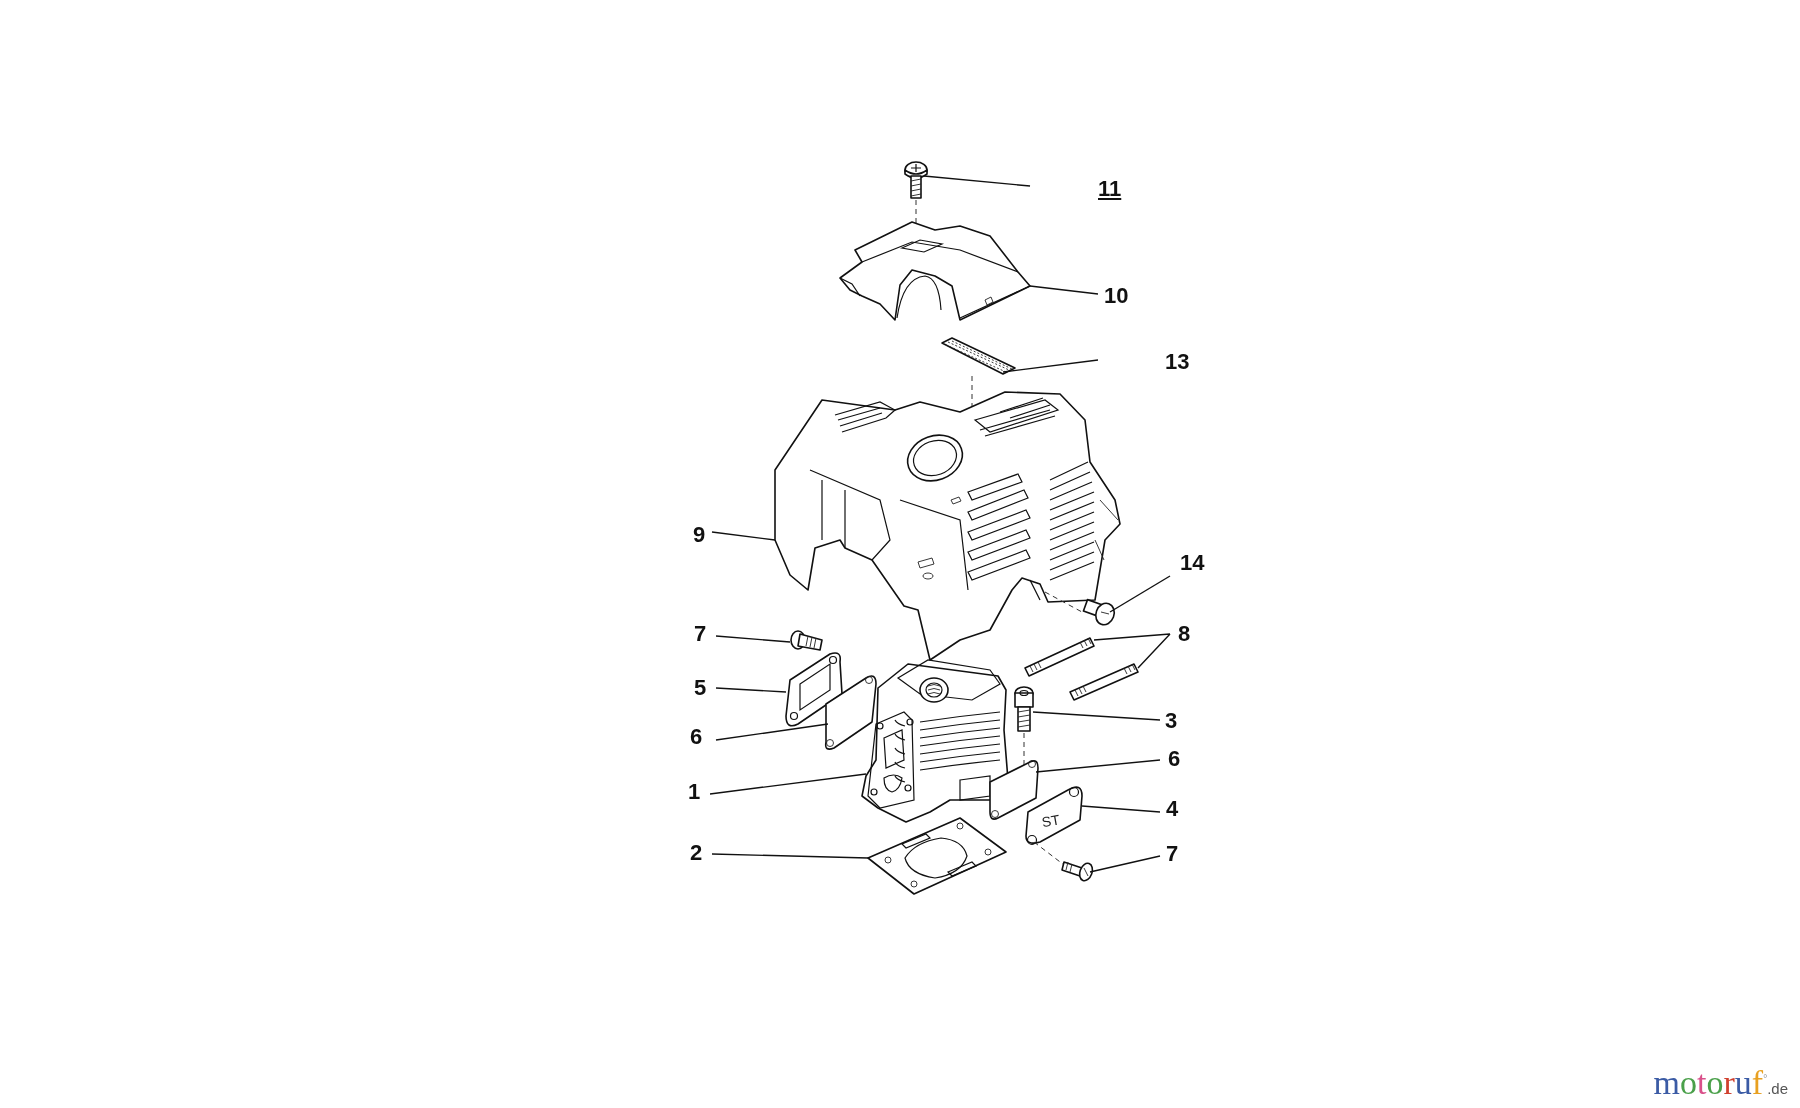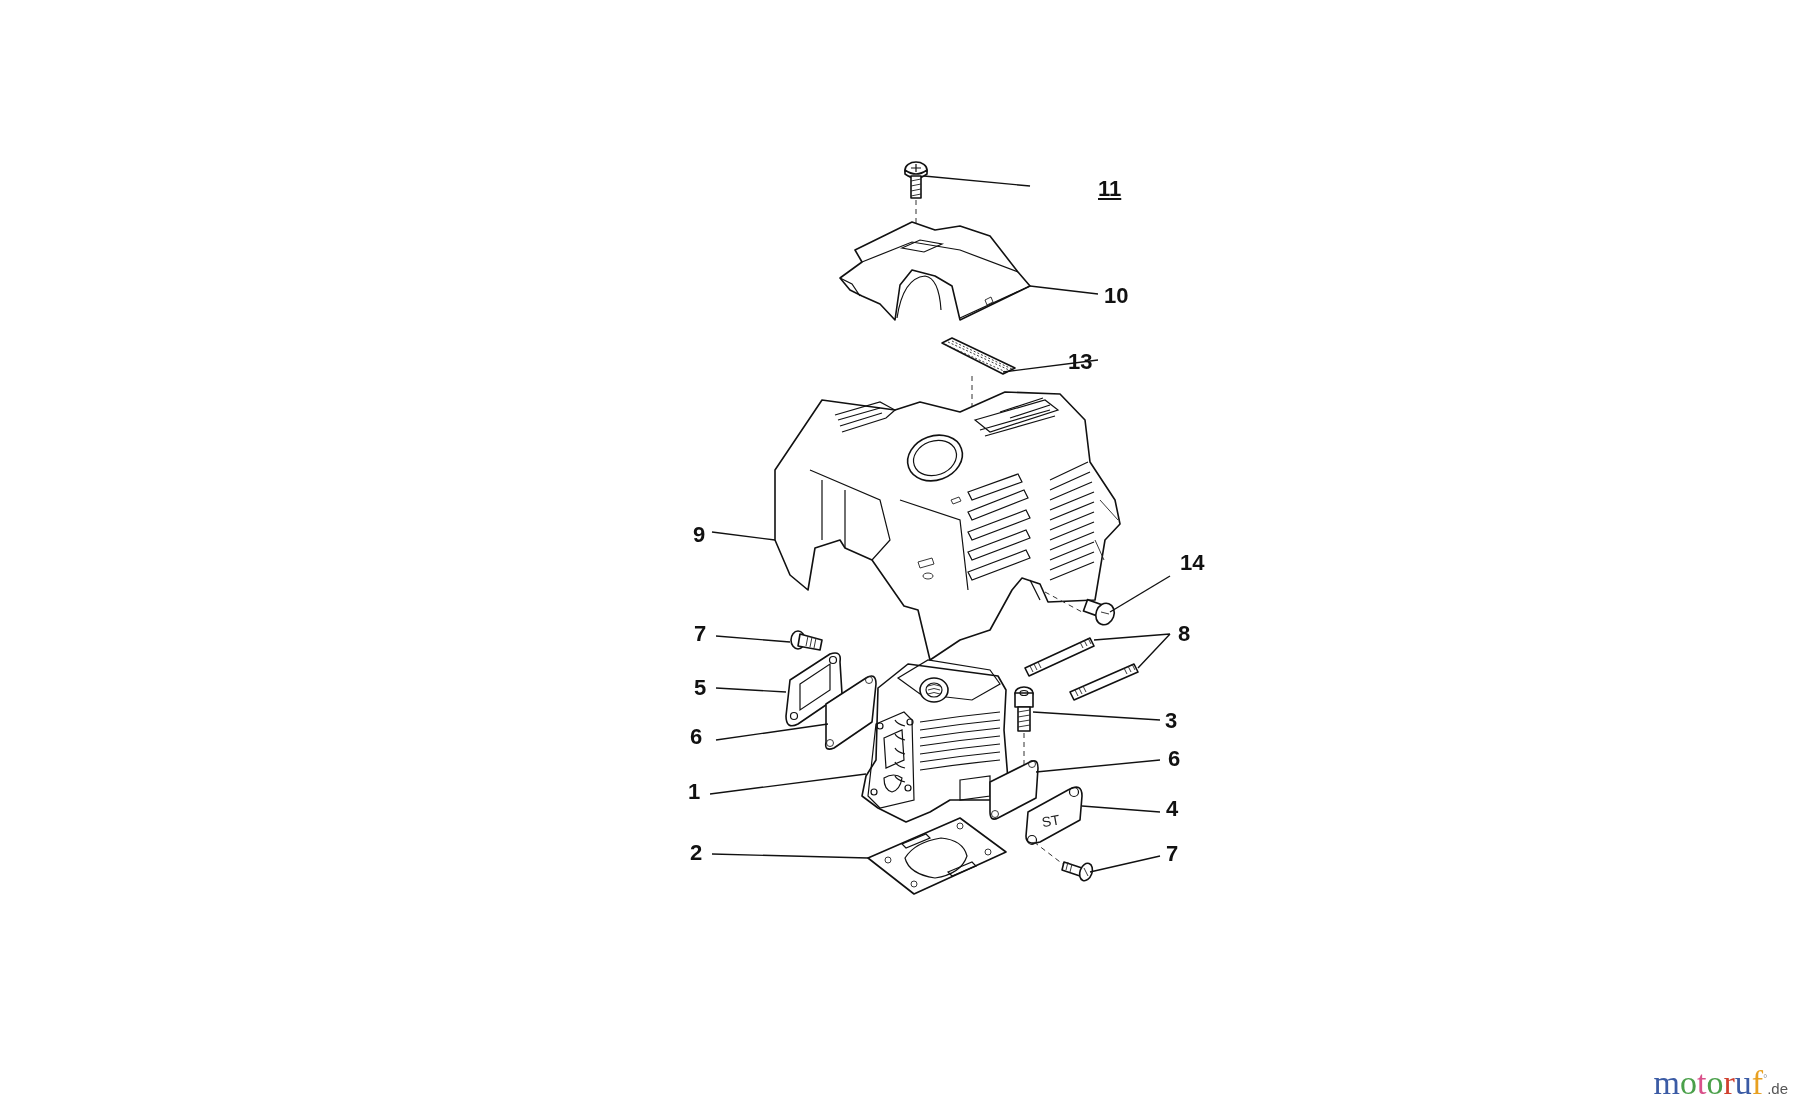--- a/index.html
+++ b/index.html
@@ -188,21 +188,21 @@
     <path class="leader" d="M1036 772 L1160 760"></path>
     <path class="leader" d="M710 794 L866 774"></path>
     <path class="leader" d="M1082 806 L1160 812"></path>
     <path class="leader" d="M712 854 L868 858"></path>
     <path class="leader" d="M1090 872 L1160 856"></path>
   </g>
 </svg>
 
 <div class="callout" style="left:1098px; top:178px;text-decoration:underline;">11</div>
 <div class="callout" style="left:1104px; top:285px;">10</div>
-<div class="callout" style="left:1068px; top:351px;">13</div>
+<div class="callout" style="left:1165px; top:351px;">13</div>
 <div class="callout" style="left:693px; top:524px;">9</div>
 <div class="callout" style="left:1180px; top:552px;">14</div>
 <div class="callout" style="left:694px; top:623px;">7</div>
 <div class="callout" style="left:1178px; top:623px;">8</div>
 <div class="callout" style="left:694px; top:677px;">5</div>
 <div class="callout" style="left:1165px; top:710px;">3</div>
 <div class="callout" style="left:690px; top:726px;">6</div>
 <div class="callout" style="left:1168px; top:748px;">6</div>
 <div class="callout" style="left:688px; top:781px;">1</div>
 <div class="callout" style="left:1166px; top:798px;">4</div>

